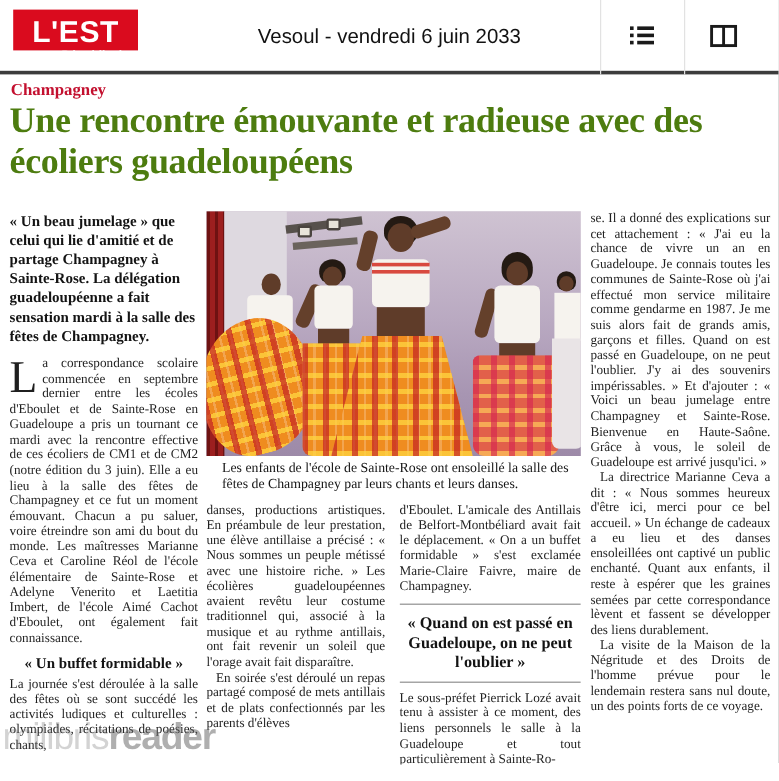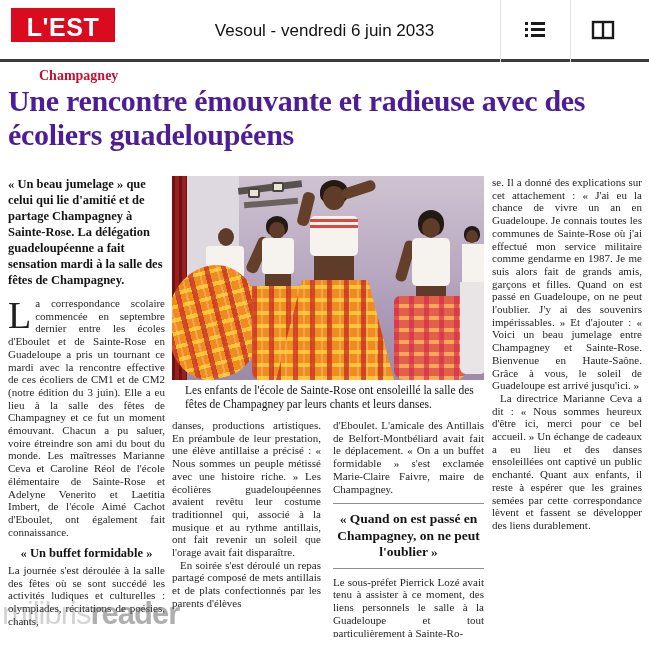--- a/index.html
+++ b/index.html
@@ -11,22 +11,22 @@
   .logo { position:absolute; left:11px; top:8px; width:104px; height:34px; background:#da0b1e; color:#fff; text-align:center; cursor:pointer; }
   .logo-main { font-family:"Liberation Sans", sans-serif; font-weight:bold; font-size:25px; letter-spacing:.5px; line-height:30px; margin-top:4px; }
   .logo-sub { font-family:"Liberation Sans", sans-serif; font-style:italic; font-weight:bold; font-size:10px; line-height:10px; margin-right:8px; text-align:right; }
   .edition-title { position:absolute; left:0; right:0; top:21px; text-align:center; font-family:"Liberation Sans", sans-serif; font-size:17px; color:#121212; }
   .hdr-sep { position:absolute; top:0; width:1px; height:62px; background:#e2e2e2; }
   .hdr-sep.s1 { left:500px; } .hdr-sep.s2 { left:570px; }
   .hdr-btn { position:absolute; top:17px; width:28px; height:28px; display:flex; align-items:center; justify-content:center; cursor:pointer; background:none; border:none; }
   .hdr-btn.b1 { left:521px; } .hdr-btn.b2 { left:589px; }
 
   
-  .kicker { position:absolute; left:9px; top:68px; font-size:14px; font-weight:bold; color:#c3102f;margin-left:30px; }
-  .headline { position:absolute; left:8px; top:84px; width:616px; font-size:30px; line-height:34px; font-weight:bold; color:#4c1d95; letter-spacing:-.3px; }
+  .kicker { position:absolute; left:9px; top:68px; font-size:14px; font-weight:bold; color:#c3102f; }
+  .headline { position:absolute; left:8px; top:84px; width:616px; font-size:30px; line-height:34px; font-weight:bold; color:#4d7c0f; letter-spacing:-.3px; }
 
   
   .bodytxt { font-size:11px; line-height:12.7px; color:#1f1f1f; text-align:justify; hyphens:auto; }
   .bodytxt p { text-indent:8px; }
   .bodytxt p.noindent { text-indent:0; }
   .col { position:absolute; }
   .col1 { left:8px;   top:176px; width:157px; height:460px; overflow:hidden; }
   .col2 { left:172px; top:419px; width:149px; height:218px; overflow:hidden; }
   .col3 { left:333px; top:419px; width:151px; height:218px; overflow:hidden; }
   .col4 { left:492px; top:176px; width:150px; height:460px; overflow:hidden; }
@@ -181,24 +181,25 @@
     <div class="caption">Les enfants de l'école de Sainte-Rose ont ensoleillé la salle des fêtes de Champagney par leurs chants et leurs danses.</div>
   </div>
 
   <div class="col col2 bodytxt">
     <p class="noindent">danses, productions artistiques. En préambule de leur prestation, une élève antillaise a précisé : « Nous sommes un peuple métissé avec une histoire riche. » Les écolières guadeloupéennes avaient revêtu leur costume traditionnel qui, associé à la musique et au rythme antillais, ont fait revenir un soleil que l'orage avait fait disparaître.</p>
     <p>En soirée s'est déroulé un repas partagé composé de mets antillais et de plats confectionnés par les parents d'élèves</p>
   </div>
 
   <div class="col col3 bodytxt">
     <p class="noindent">d'Eboulet. L'amicale des Antillais de Belfort-Montbéliard avait fait le déplacement. « On a un buffet formidable » s'est exclamée Marie-Claire Faivre, maire de Champagney.</p>
-    <div class="pullquote">« Quand on est passé en Champagney, on ne peut l'oublier »</div>
+    <div class="pullquote">« Quand on est passé en Guadeloupe, on ne peut l'oublier »</div>
     <p class="noindent">Le sous-préfet Pierrick Lozé avait tenu à assister à ce moment, des liens personnels le salle à la Guadeloupe et tout particulièrement à Sainte-Ro-</p>
   </div>
 
   <div class="col col4 bodytxt">
     <p class="noindent">se. Il a donné des explications sur cet attachement : « J'ai eu la chance de vivre un an en Guadeloupe. Je connais toutes les communes de Sainte-Rose où j'ai effectué mon service militaire comme gendarme en 1987. Je me suis alors fait de grands amis, garçons et filles. Quand on est passé en Guadeloupe, on ne peut l'oublier. J'y ai des souvenirs impérissables. » Et d'ajouter : « Voici un beau jumelage entre Champagney et Sainte-Rose. Bienvenue en Haute-Saône. Grâce à vous, le soleil de Guadeloupe est arrivé jusqu'ici. »</p>
     <p>La directrice Marianne Ceva a dit : « Nous sommes heureux d'être ici, merci pour ce bel accueil. » Un échange de cadeaux a eu lieu et des danses ensoleillées ont captivé un public enchanté. Quant aux enfants, il reste à espérer que les graines semées par cette correspondance lèvent et fassent se développer des liens durablement.</p>
+    <p>La visite de la Maison de la Négritude et des Droits de l'homme prévue pour le lendemain restera sans nul doute, un des points forts de ce voyage.</p>
   </div>
 
   <div class="watermark"><span class="wm1">milibris</span><span class="wm2">reader</span></div>
 
 </div>
 
 </body></html>

